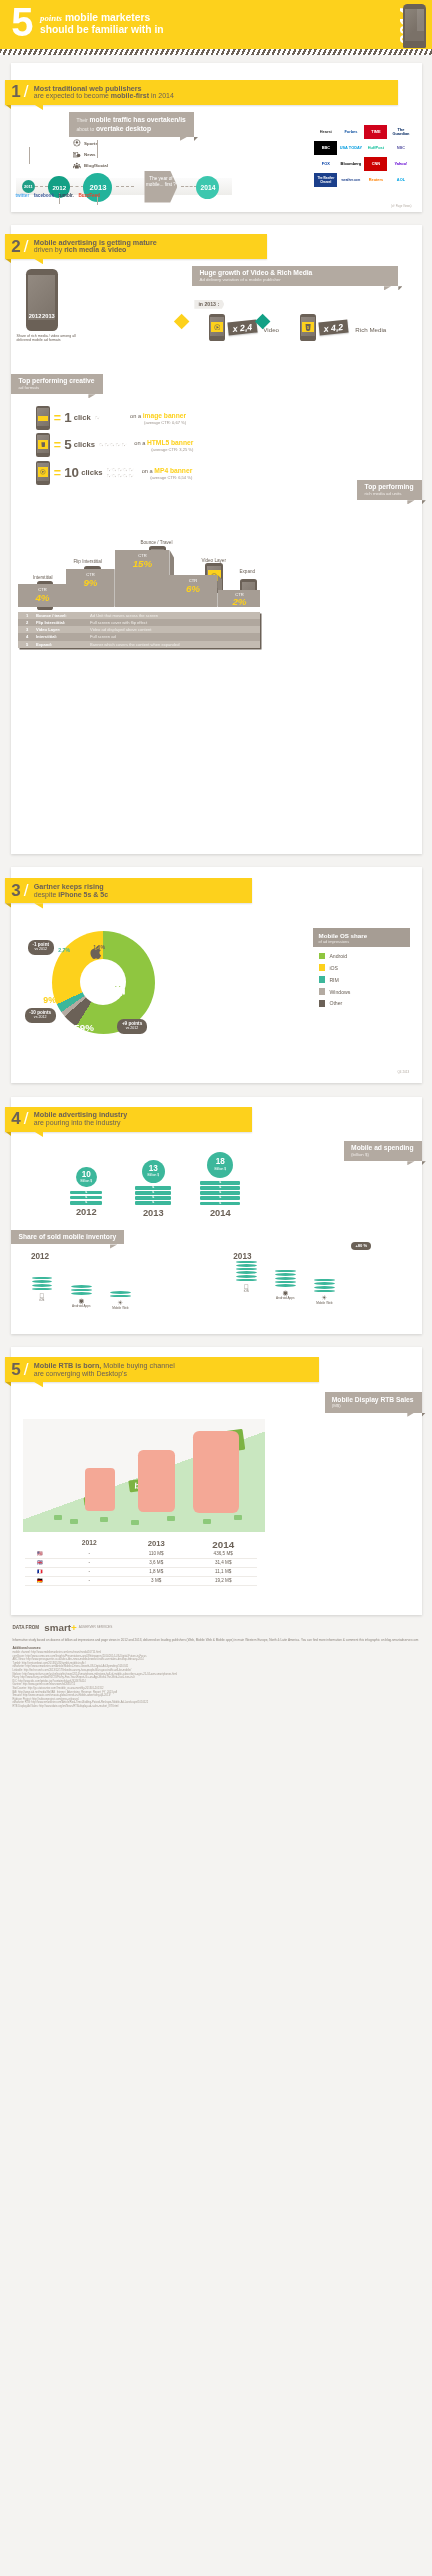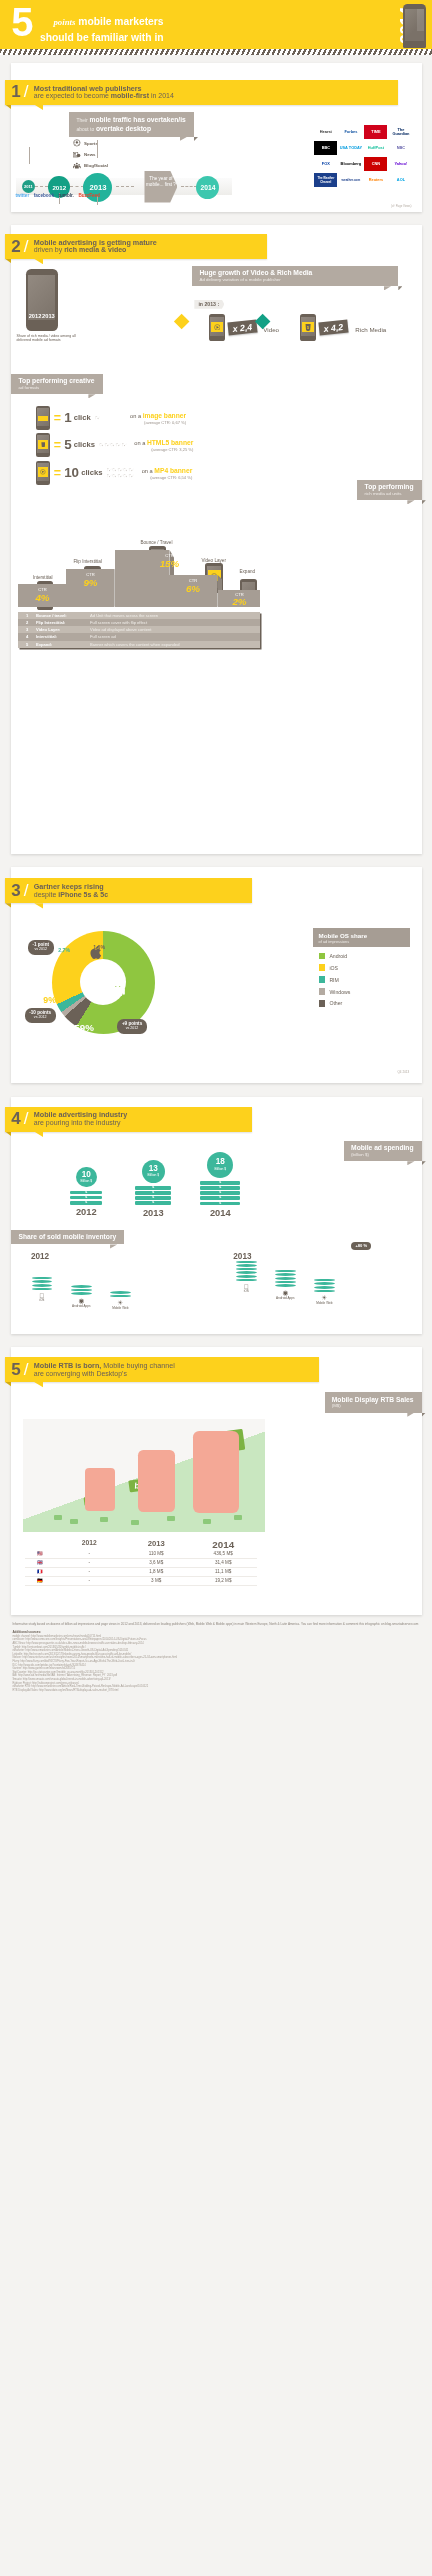--- a/index.html
+++ b/index.html
@@ -15,21 +15,21 @@
   
   .header {
     background:#fdd11c; height:49px; position:relative; overflow:hidden;
   }
   .hdr-num {
     position:absolute; left:11.3px; top:2.1px;
     font-size:40px; font-weight:bold; color:#fff; line-height:40px;
     font-family:"Liberation Sans", sans-serif;
   }
   .hdr-txt { position:absolute; left:40px; top:12.4px; color:#fff; }
-  .hdr-l1 { font-size:10.3px; font-weight:bold; line-height:20px; white-space:nowrap;text-align:right;}
+  .hdr-l1 { font-size:10.3px; font-weight:bold; line-height:12px; white-space:nowrap;}
   .hdr-l1 .pts { font-style:italic; font-weight:bold; font-size:8.8px; font-family:"Liberation Serif", serif;}
   .hdr-l2 { font-size:10.3px; font-weight:bold; line-height:11.3px; white-space:nowrap;}
   .hdr-year {
     position:absolute; right:36px; top:7.2px; color:#fff;
     font-size:17.5px; font-weight:bold;
     transform: rotate(-90deg); transform-origin: right top;
     letter-spacing:-0.5px;
   }
   .hdr-phone {
     position:absolute; right:7.2px; top:4.1px; width:23px; height:44px;
@@ -583,21 +583,21 @@
       <div class="step" style="left:0;width:48px;height:23px;">
         <div class="side"></div>
         <div class="ctrlbl" style="top:3.1px;">CTR</div>
         <div class="ctrval" style="top:8.2px;">4%</div>
       </div>
       <div class="step" style="left:48px;width:48px;height:38px;">
         <div class="side"></div>
         <div class="ctrlbl" style="top:3.1px;">CTR</div>
         <div class="ctrval" style="top:8.2px;">9%</div>
       </div>
-      <div class="step" style="left:97px;width:54px;height:57px;padding-left:27px;">
+      <div class="step" style="left:97px;width:54px;height:57px;">
         <div class="side"></div>
         <div class="ctrlbl" style="top:3.1px;">CTR</div>
         <div class="ctrval" style="top:8.2px;">15%</div>
       </div>
       <div class="step" style="left:150px;width:49px;height:32px;">
         <div class="side"></div>
         <div class="ctrlbl" style="top:3.1px;">CTR</div>
         <div class="ctrval" style="top:8.2px;">6%</div>
       </div>
       <div class="step" style="left:200px;width:42px;height:16.5px;">
@@ -913,20 +913,25 @@
       <div class="row">
         <div class="flag">🇩🇪</div>
         <div class="v">-</div>
         <div class="v">3 M$</div>
         <div class="v">19,2 M$</div>
       </div>
     </div>
   </div>
 
   <div class="footer">
+    <div class="datafrom">
+      <span class="dflbl">DATA FROM</span>
+      <span class="smartlogo"><span>smart</span><span class="plus">+</span></span>
+      <span class="smartsub">ADSERVER SERVICES</span>
+    </div>
     <div class="fpara">Informative study based on dozens of billion ad impressions and page views in 2012 and 2013, delivered on leading publishers (Web, Mobile Web &amp; Mobile apps) in main Western Europe, North &amp; Latin America. You can find more information &amp; comment this infographic on blog.smartadserver.com</div>
     <div class="fsrc-h">Additional sources:</div>
     <div class="fsrc">mobile channel: http://www.mobilemarketer.com/cms/news/media/16715.html</div>
     <div class="fsrc">comScore: http://www.comscore.com/Insights/Presentations-and-Whitepapers/2014/2014-US-Digital-Future-in-Focus</div>
     <div class="fsrc">ABC News: http://www.pressgazette.co.uk/abcs-bbc-news-mobile-browser-traffic-overtakes-desktop-february-2014</div>
     <div class="fsrc">Tumblr: http://venturebeat.com/2013/05/20/tumblr-mobile-traffic/</div>
     <div class="fsrc">eMarketer: http://www.emarketer.com/Article/Mobile-Drives-Growth-US-Digital-Ad-Spending/1010341</div>
     <div class="fsrc">LinkedIn: http://techcrunch.com/2013/12/17/linkedin-survey-how-people-fill-in-your-traffic-will-be-mobile/</div>
     <div class="fsrc">Nielsen: http://www.nielsen.com/us/en/insights/news/2014/smartphone-milestone-half-of-mobile-subscribers-ages-25-34-own-smartphones.html</div>
     <div class="fsrc">Flurry: http://www.flurry.com/bid/95723/Flurry-Five-Year-Report-It-s-an-App-World-The-Web-Just-Lives-in-It</div>

